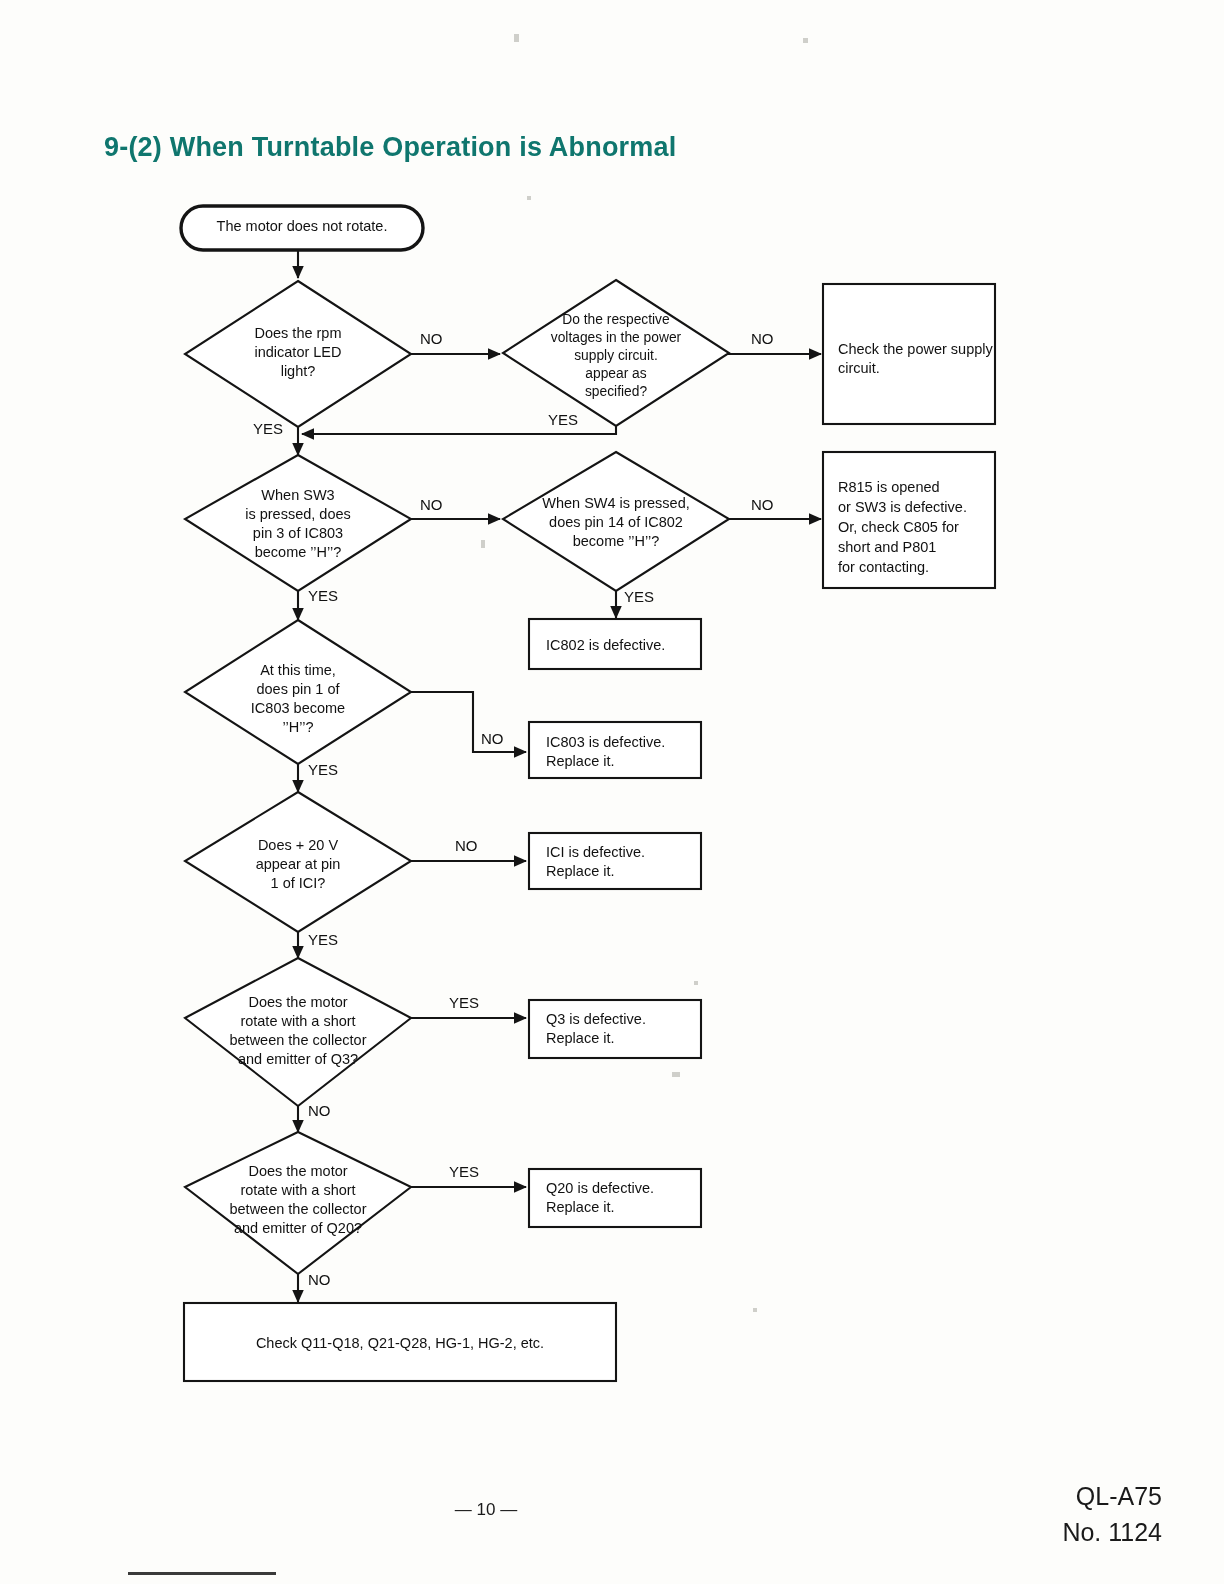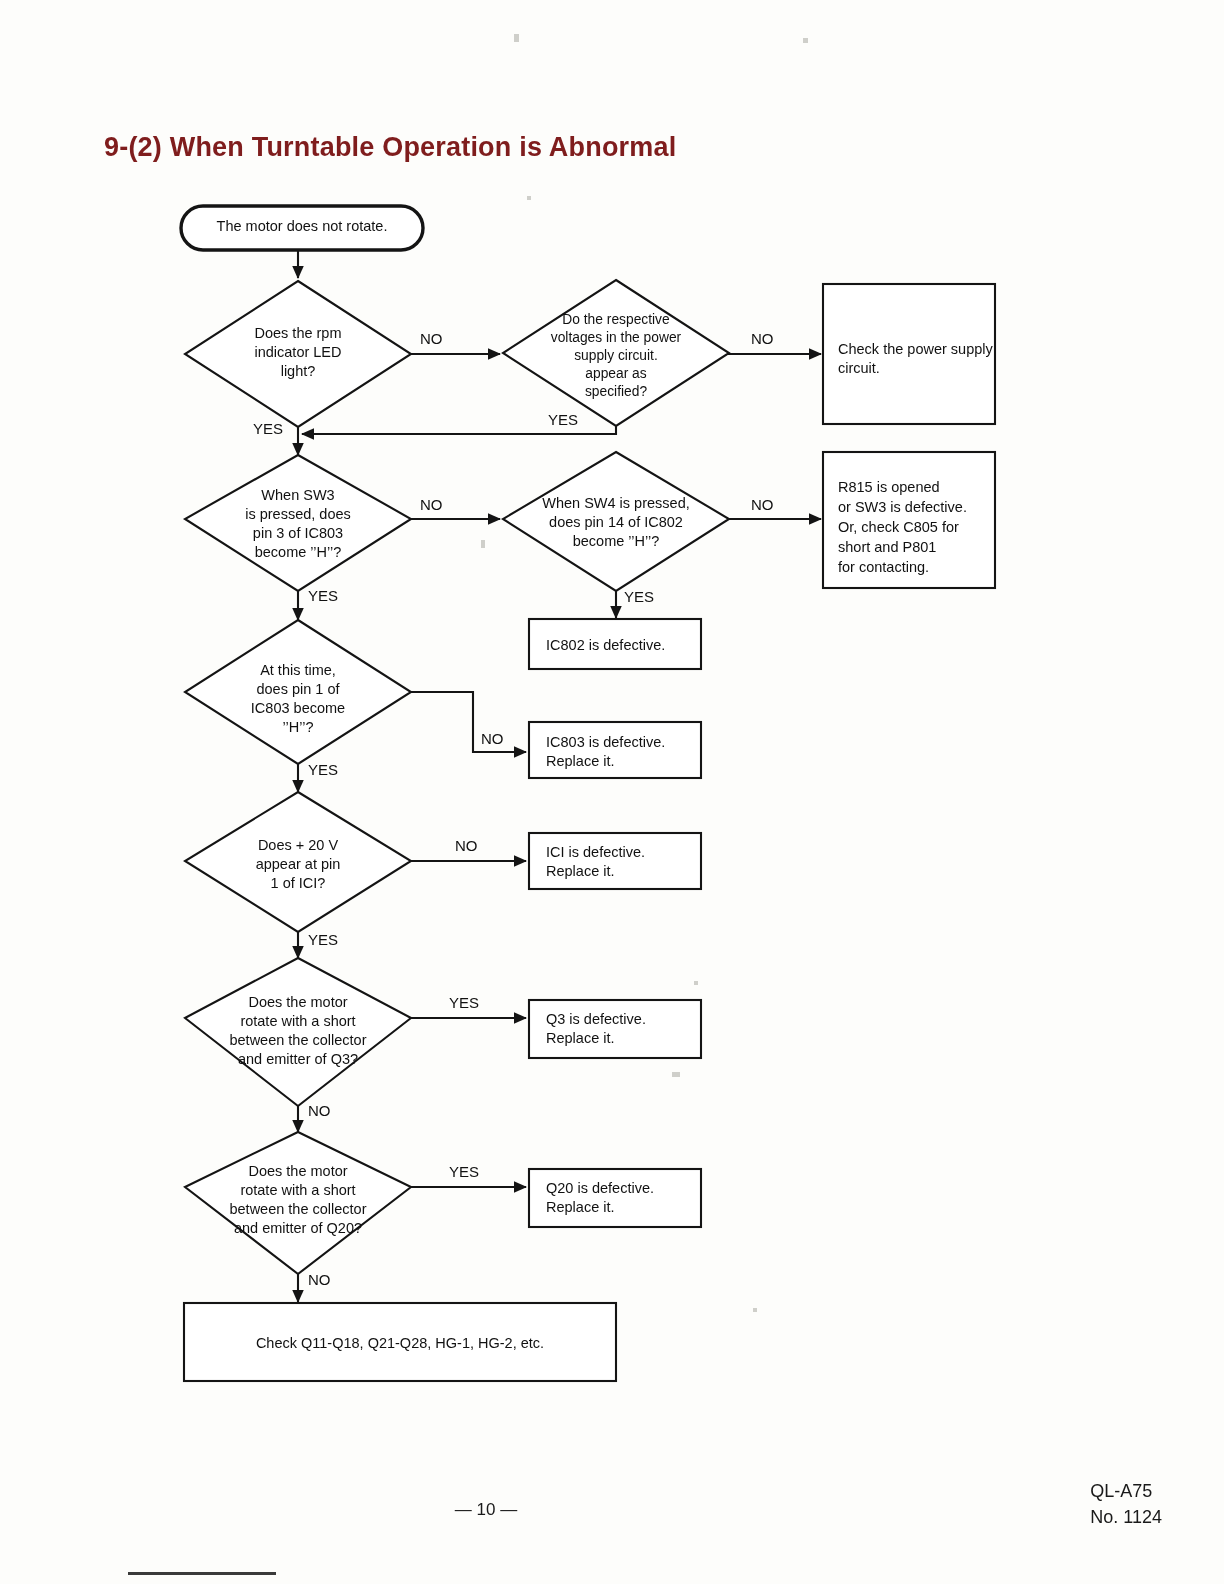--- a/index.html
+++ b/index.html
@@ -17,21 +17,21 @@
     color: #1a1a1a;
   }
   #page-title {
     position: absolute;
     left: 104px;
     top: 132px;
     font-size: 27px;
     font-weight: bold;
     letter-spacing: 0.2px;
     white-space: nowrap;
-    color: #7f1d1d;
+    color: #0f766e;
   }
   #flow-svg {
     position: absolute;
     left: 0;
     top: 0;
   }
   .node-text {
     font-family: "Liberation Sans", sans-serif;
     font-size: 14.5px;
     fill: #111111;
@@ -71,22 +71,22 @@
     top: 1500px;
     width: 972px;
     text-align: center;
     font-size: 17px;
     color: #1a1a1a;
   }
   .footer-model {
     position: absolute;
     right: 62px;
     top: 1478px;
-    text-align: left;
-    font-size: 18px;
+    text-align: right;
+    font-size: 25px;
     line-height: 1.45;
     color: #1a1a1a;
   }
   .speck {
     position: absolute;
     background: #cfcfca;
   }
   .bottom-rule {
     position: absolute;
     left: 128px;

